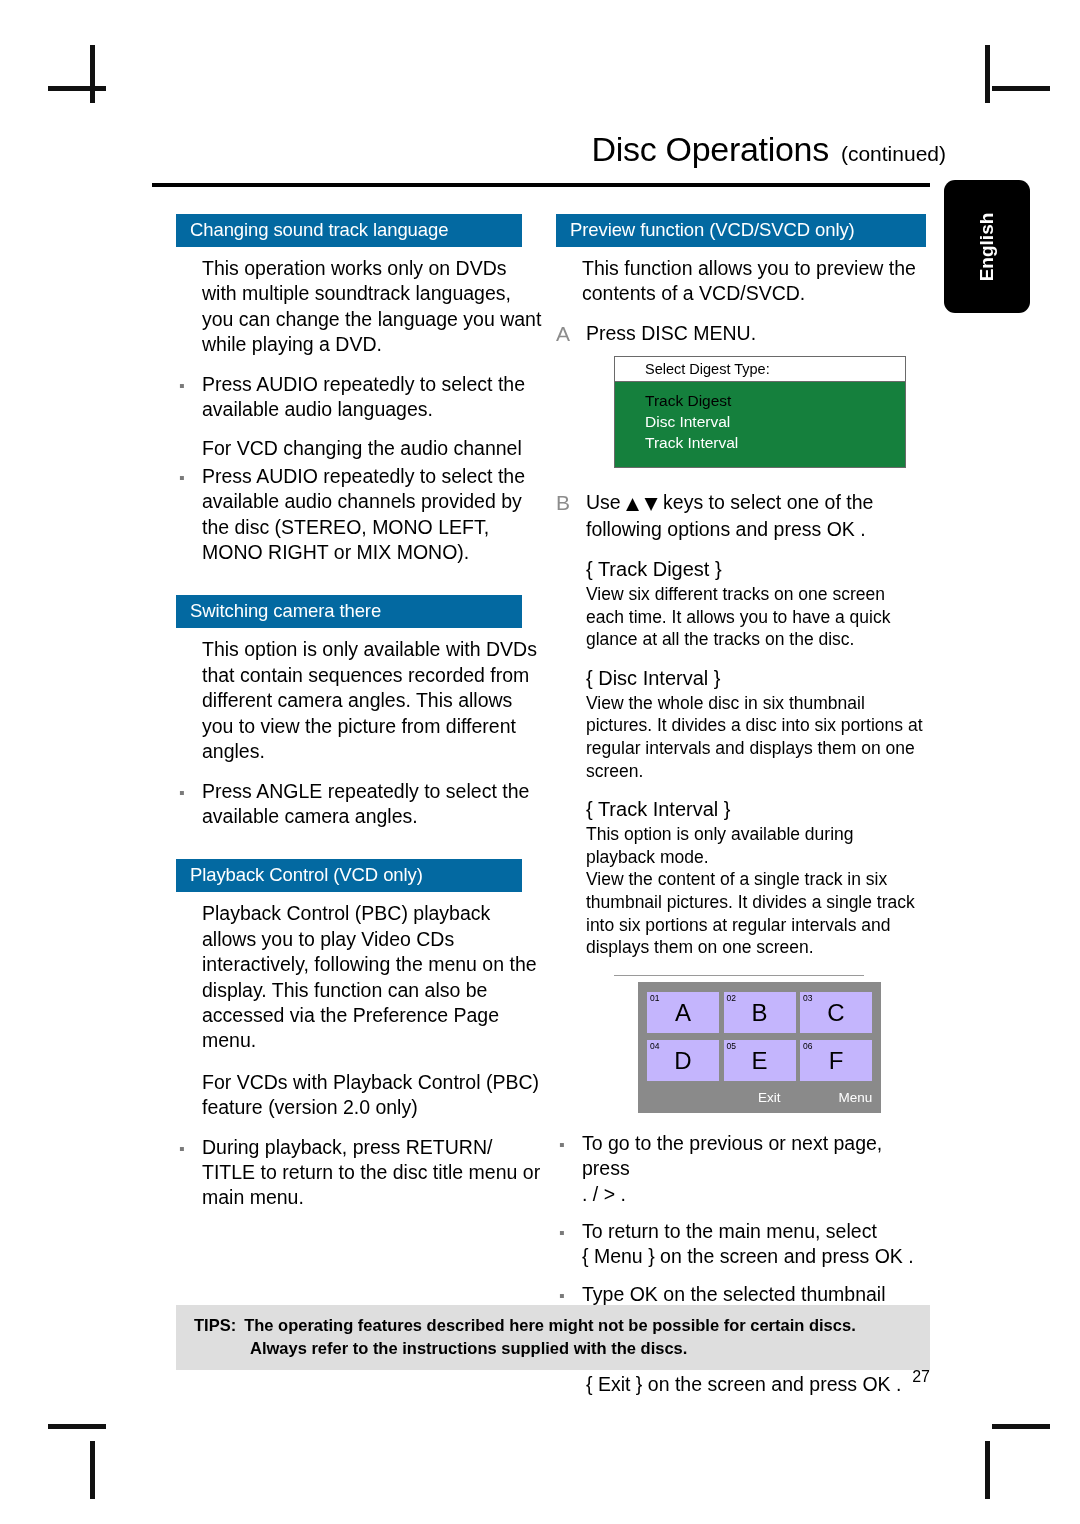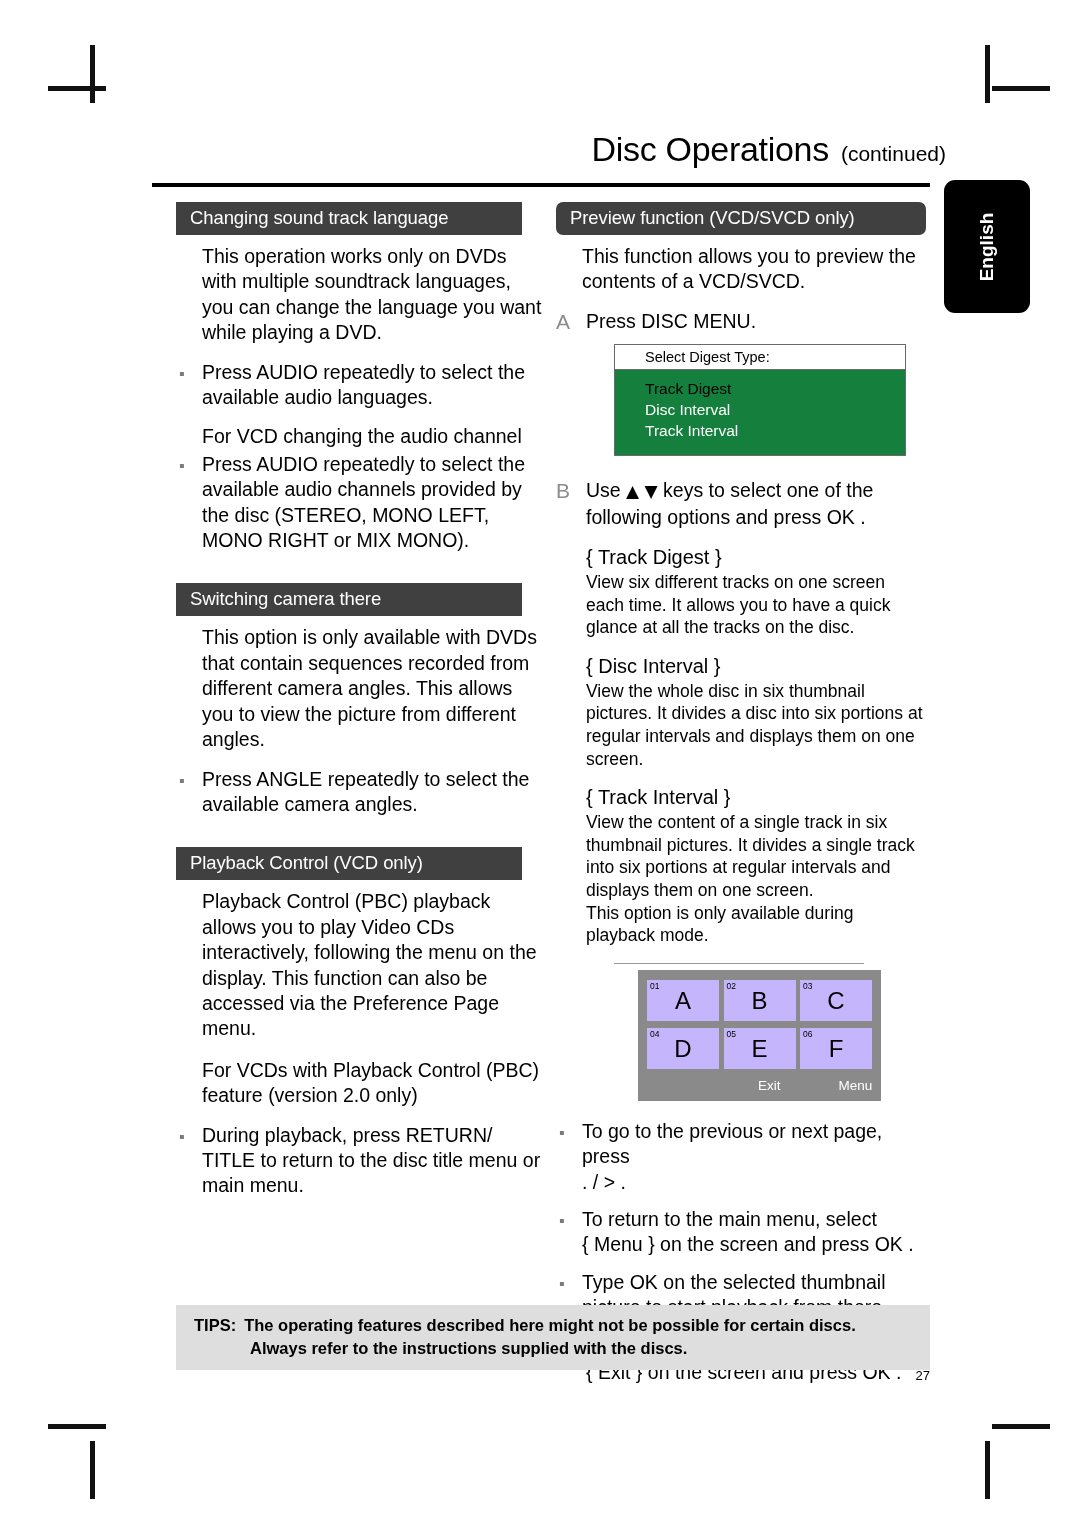--- a/index.html
+++ b/index.html
@@ -90,30 +90,30 @@
   .col {
     position: absolute;
     top: 78px;
     width: 370px;
   }
   .col-left  { left: 26px; }
   .col-right { left: 406px; }
 
   
   .sec-head {
-    background: #404040;
+    background: #0369a1;
     color: #ffffff;
     font-size: 18.5px;
     padding: 5px 0 6px 14px;
-    margin: 4px 0 9px 0;
+    margin: 16px 0 9px 0;
     letter-spacing: -0.1px;
     white-space: nowrap;
   }
   .sec-head.narrow { width: 332px; }
-  .sec-head.wide   { width: 356px; border-radius: 7px; }
+  .sec-head.wide   { width: 356px; }
 
   
   p.body {
     margin: 0 0 10px 0;
     padding: 0 0 0 26px;
     font-size: 19.5px;
     line-height: 25.4px;
   }
   p.body.tight { margin-bottom: 2px; }
   p.body.nopad { padding-left: 26px; }
@@ -259,21 +259,21 @@
   }
   .tips-line.cont { padding-left: 74px; }
   .tips-label { margin-right: 8px; }
 
   .pageno {
     position: absolute;
     left: 0;
     top: 1248px;
     width: 780px;
     text-align: right;
-    font-size: 13px;
+    font-size: 16px;
   }
 </style>
 </head>
 <body>
 
 <div class="crop v cm-tl-v"></div>
 <div class="crop h cm-tl-h"></div>
 <div class="crop v cm-tr-v"></div>
 <div class="crop h cm-tr-h"></div>
 <div class="crop h cm-bl-h"></div>
@@ -352,22 +352,22 @@
       <span>Use </span><span class="arrowglyph">▲ ▼</span><span> keys to select one of the following options and press OK .</span>
     </div>
 
     <div class="opt-title">{ Track Digest  }</div>
     <div class="opt-desc">View six different tracks on one screen each time.  It allows you to have a quick glance at all the tracks on the disc.</div>
 
     <div class="opt-title">{ Disc Interval  }</div>
     <div class="opt-desc">View the whole disc in six thumbnail pictures. It divides a disc into six portions at regular intervals and displays them on one screen.</div>
 
     <div class="opt-title">{ Track Interval   }</div>
+    <div class="opt-desc">This option is only available during playback mode.</div>
     <div class="opt-desc">View the content of a single track in six thumbnail pictures.  It divides a single track into six portions at regular intervals and displays them on one screen.</div>
-    <div class="opt-desc">This option is only available during playback mode.</div>
 
     <div class="thumb-divider"></div>
 
     <div class="screen">
       <div class="screen-row">
         <div class="cell">
           <span class="num">01</span>
           <span class="ch">A</span>
         </div>
         <div class="cell">

